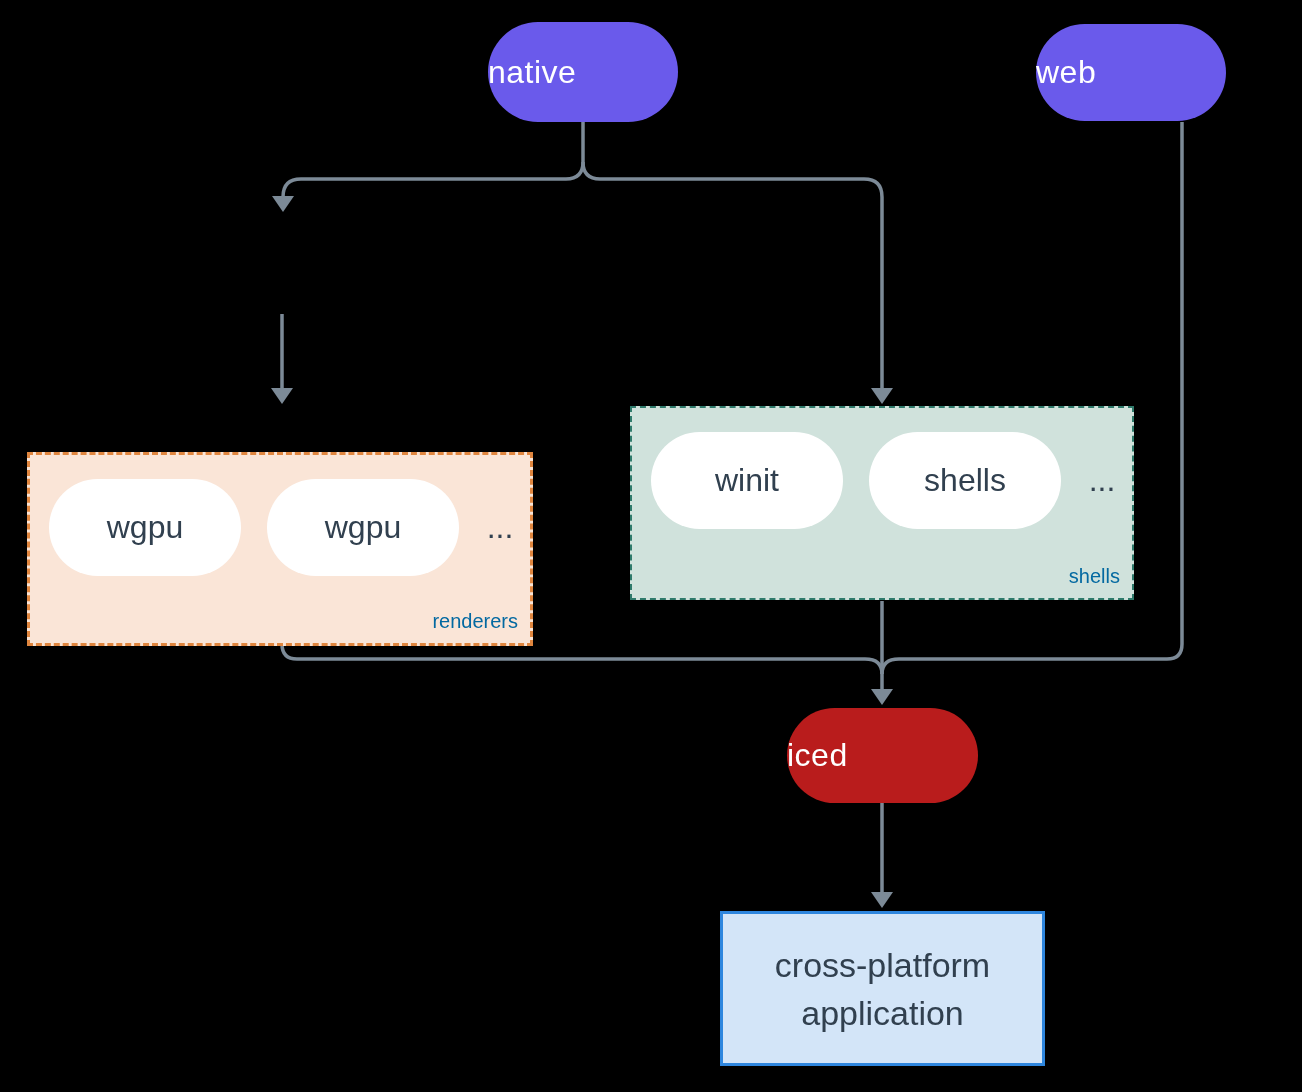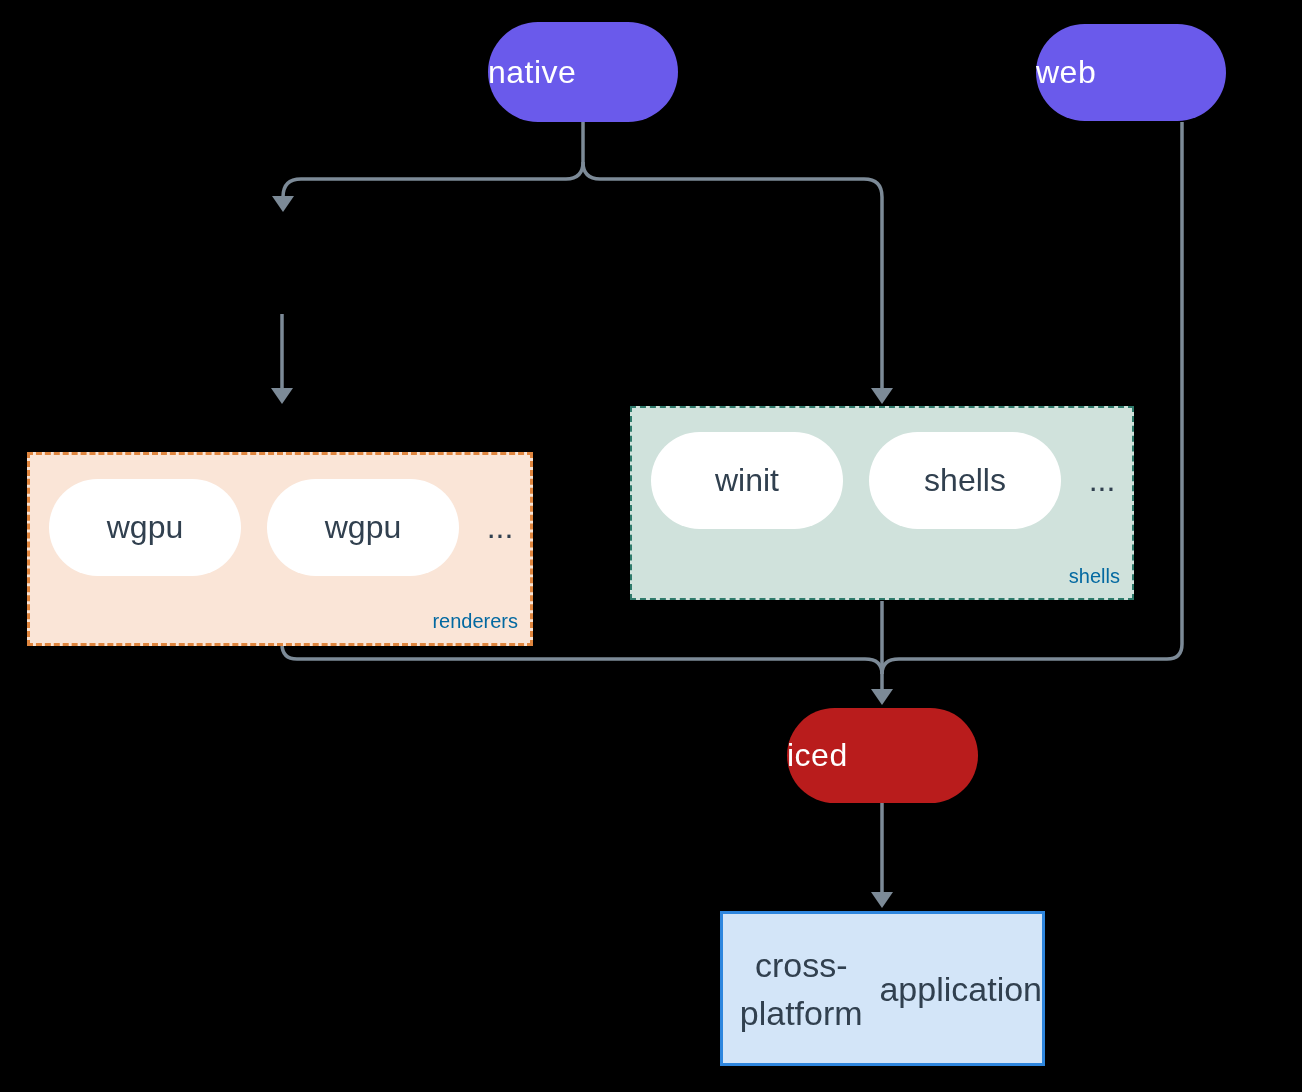--- a/index.html
+++ b/index.html
@@ -93,21 +93,21 @@
   }
 
   .app-box {
     position: absolute;
     left: 720px; top: 911px;
     width: 325px; height: 155px;
     box-sizing: border-box;
     background: #D3E5F8;
     border: 3px solid #2E86DE;
     display: flex;
-    flex-direction: row;
+    flex-direction: column;
     align-items: center;
     justify-content: center;
     color: #31404F;
     font-size: 34px;
     line-height: 48px;
     text-align: center;
   }
 </style>
 </head>
 <body>

